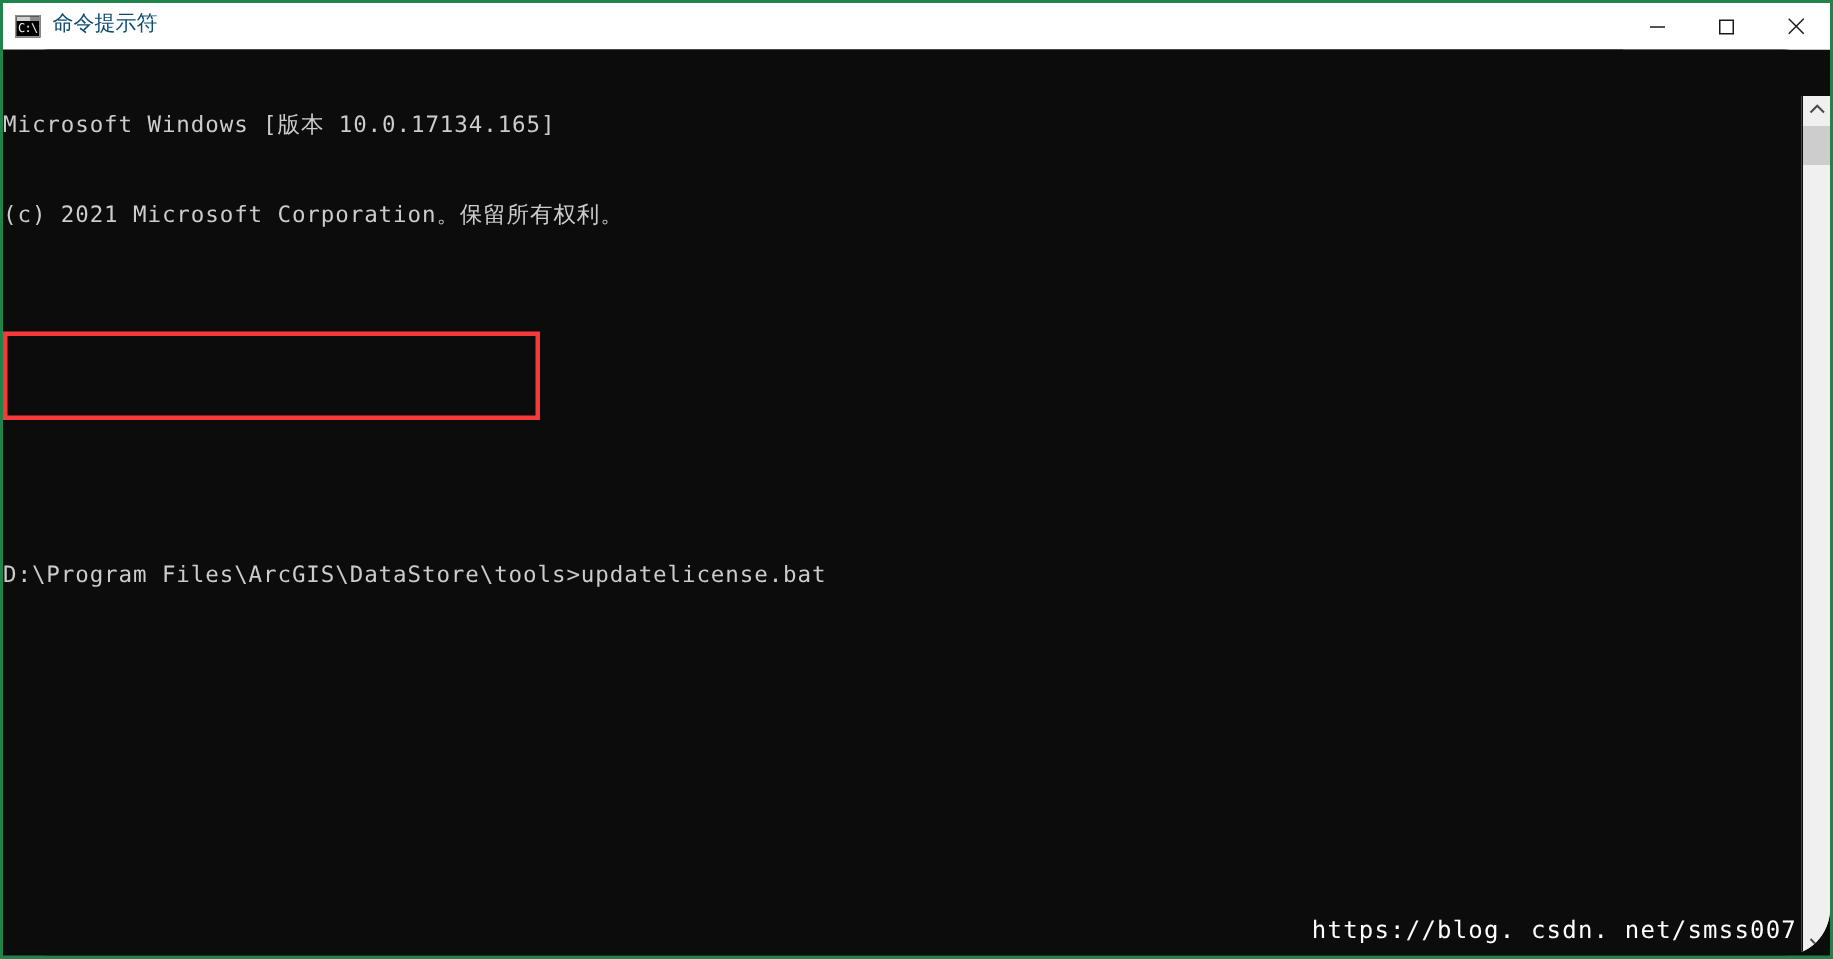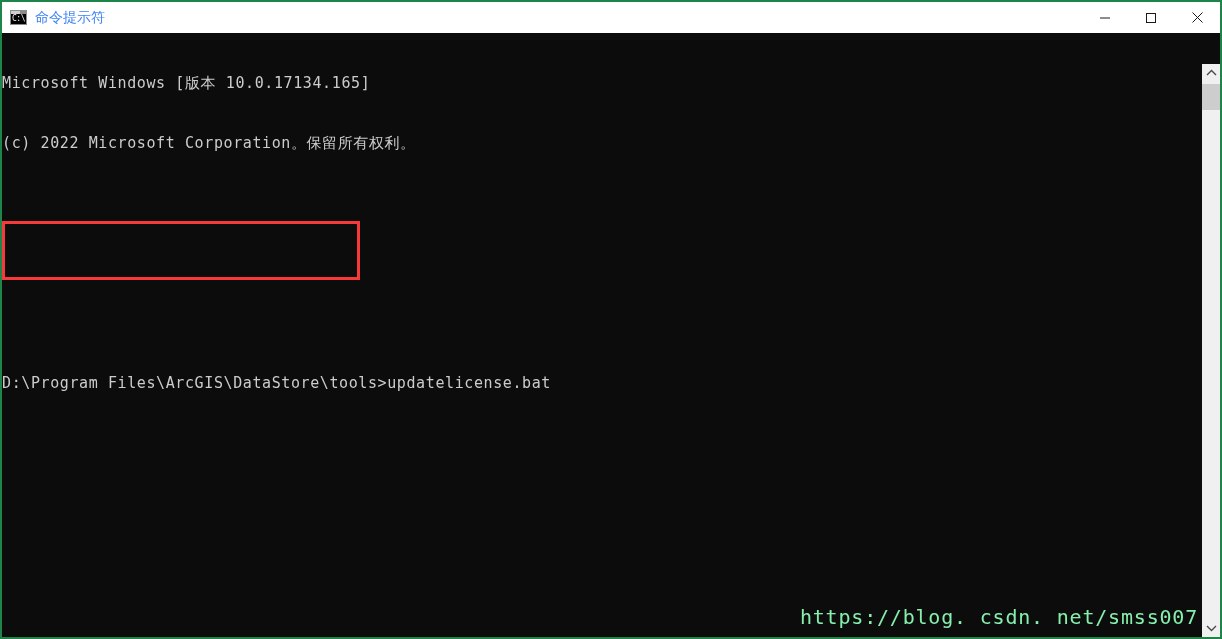--- a/index.html
+++ b/index.html
@@ -63,23 +63,23 @@
     left: 1px;
     top: 3px;
     font-family: "DejaVu Sans Mono", monospace;
     font-size: 8px;
     line-height: 10px;
     color: #f0f0f0;
     letter-spacing: -0.5px;
     white-space: nowrap;
   }
   #title-text {
-    font-family: Liberation Serif, serif;
+    font-family: Liberation Mono, monospace;
     font-size: 14px;
-    color: #3b82f6;
+    color: #0c4a6e;
     line-height: 31px;
     white-space: nowrap;
   }
 
   
   #window-controls {
     position: absolute;
     right: 0;
     top: 0;
     height: 31px;
@@ -97,20 +97,21 @@
 
   
   #console-area {
     position: absolute;
     left: 0;
     top: 31px;
     right: 0;
     bottom: 0;
     background: #0c0c0c;
     overflow: hidden;
+    border-radius: 31px;
   }
 
   #console-text {
     position: absolute;
     left: 0px;
     top: 0px;
     font-family: "DejaVu Sans Mono", monospace;
     font-size: 15px;
     line-height: 20px;
     color: #cccccc;
@@ -131,23 +132,23 @@
     border: 3px solid #f63a3a;
     pointer-events: none;
   }
 
   
   #watermark {
     position: absolute;
     right: 22px;
     bottom: 8px;
     font-family: "DejaVu Sans Mono", monospace;
-    font-size: 20px;
+    font-size: 16px;
     letter-spacing: 0.8px;
-    color: #86efac;
+    color: #ffffff;
     white-space: nowrap;
   }
 
   
   #scrollbar {
     position: absolute;
     right: 0;
     top: 31px;
     bottom: 0;
     width: 19px;
@@ -213,21 +214,21 @@
           <line x1="11.5" y1="1.5" x2="1.5" y2="11.5" stroke="#1a1a1a" stroke-width="1"></line>
         </svg>
       </div>
     </div>
   </div>
 
   <div id="console-area">
 
     <div id="console-text">
       <div class="cline">Microsoft Windows [版本 10.0.17134.165]</div>
-      <div class="cline">(c) 2022 Microsoft Corporation。保留所有权利。</div>
+      <div class="cline">(c) 2021 Microsoft Corporation。保留所有权利。</div>
       <div class="cline blank">&nbsp;</div>
       <div class="cline blank">&nbsp;</div>
       <div class="cline blank">&nbsp;</div>
       <div class="cline">D:\Program Files\ArcGIS\DataStore\tools&gt;updatelicense.bat</div>
       <div class="cline blank">&nbsp;</div>
       
       
     </div>
 
     <div id="annotation-box"></div>

